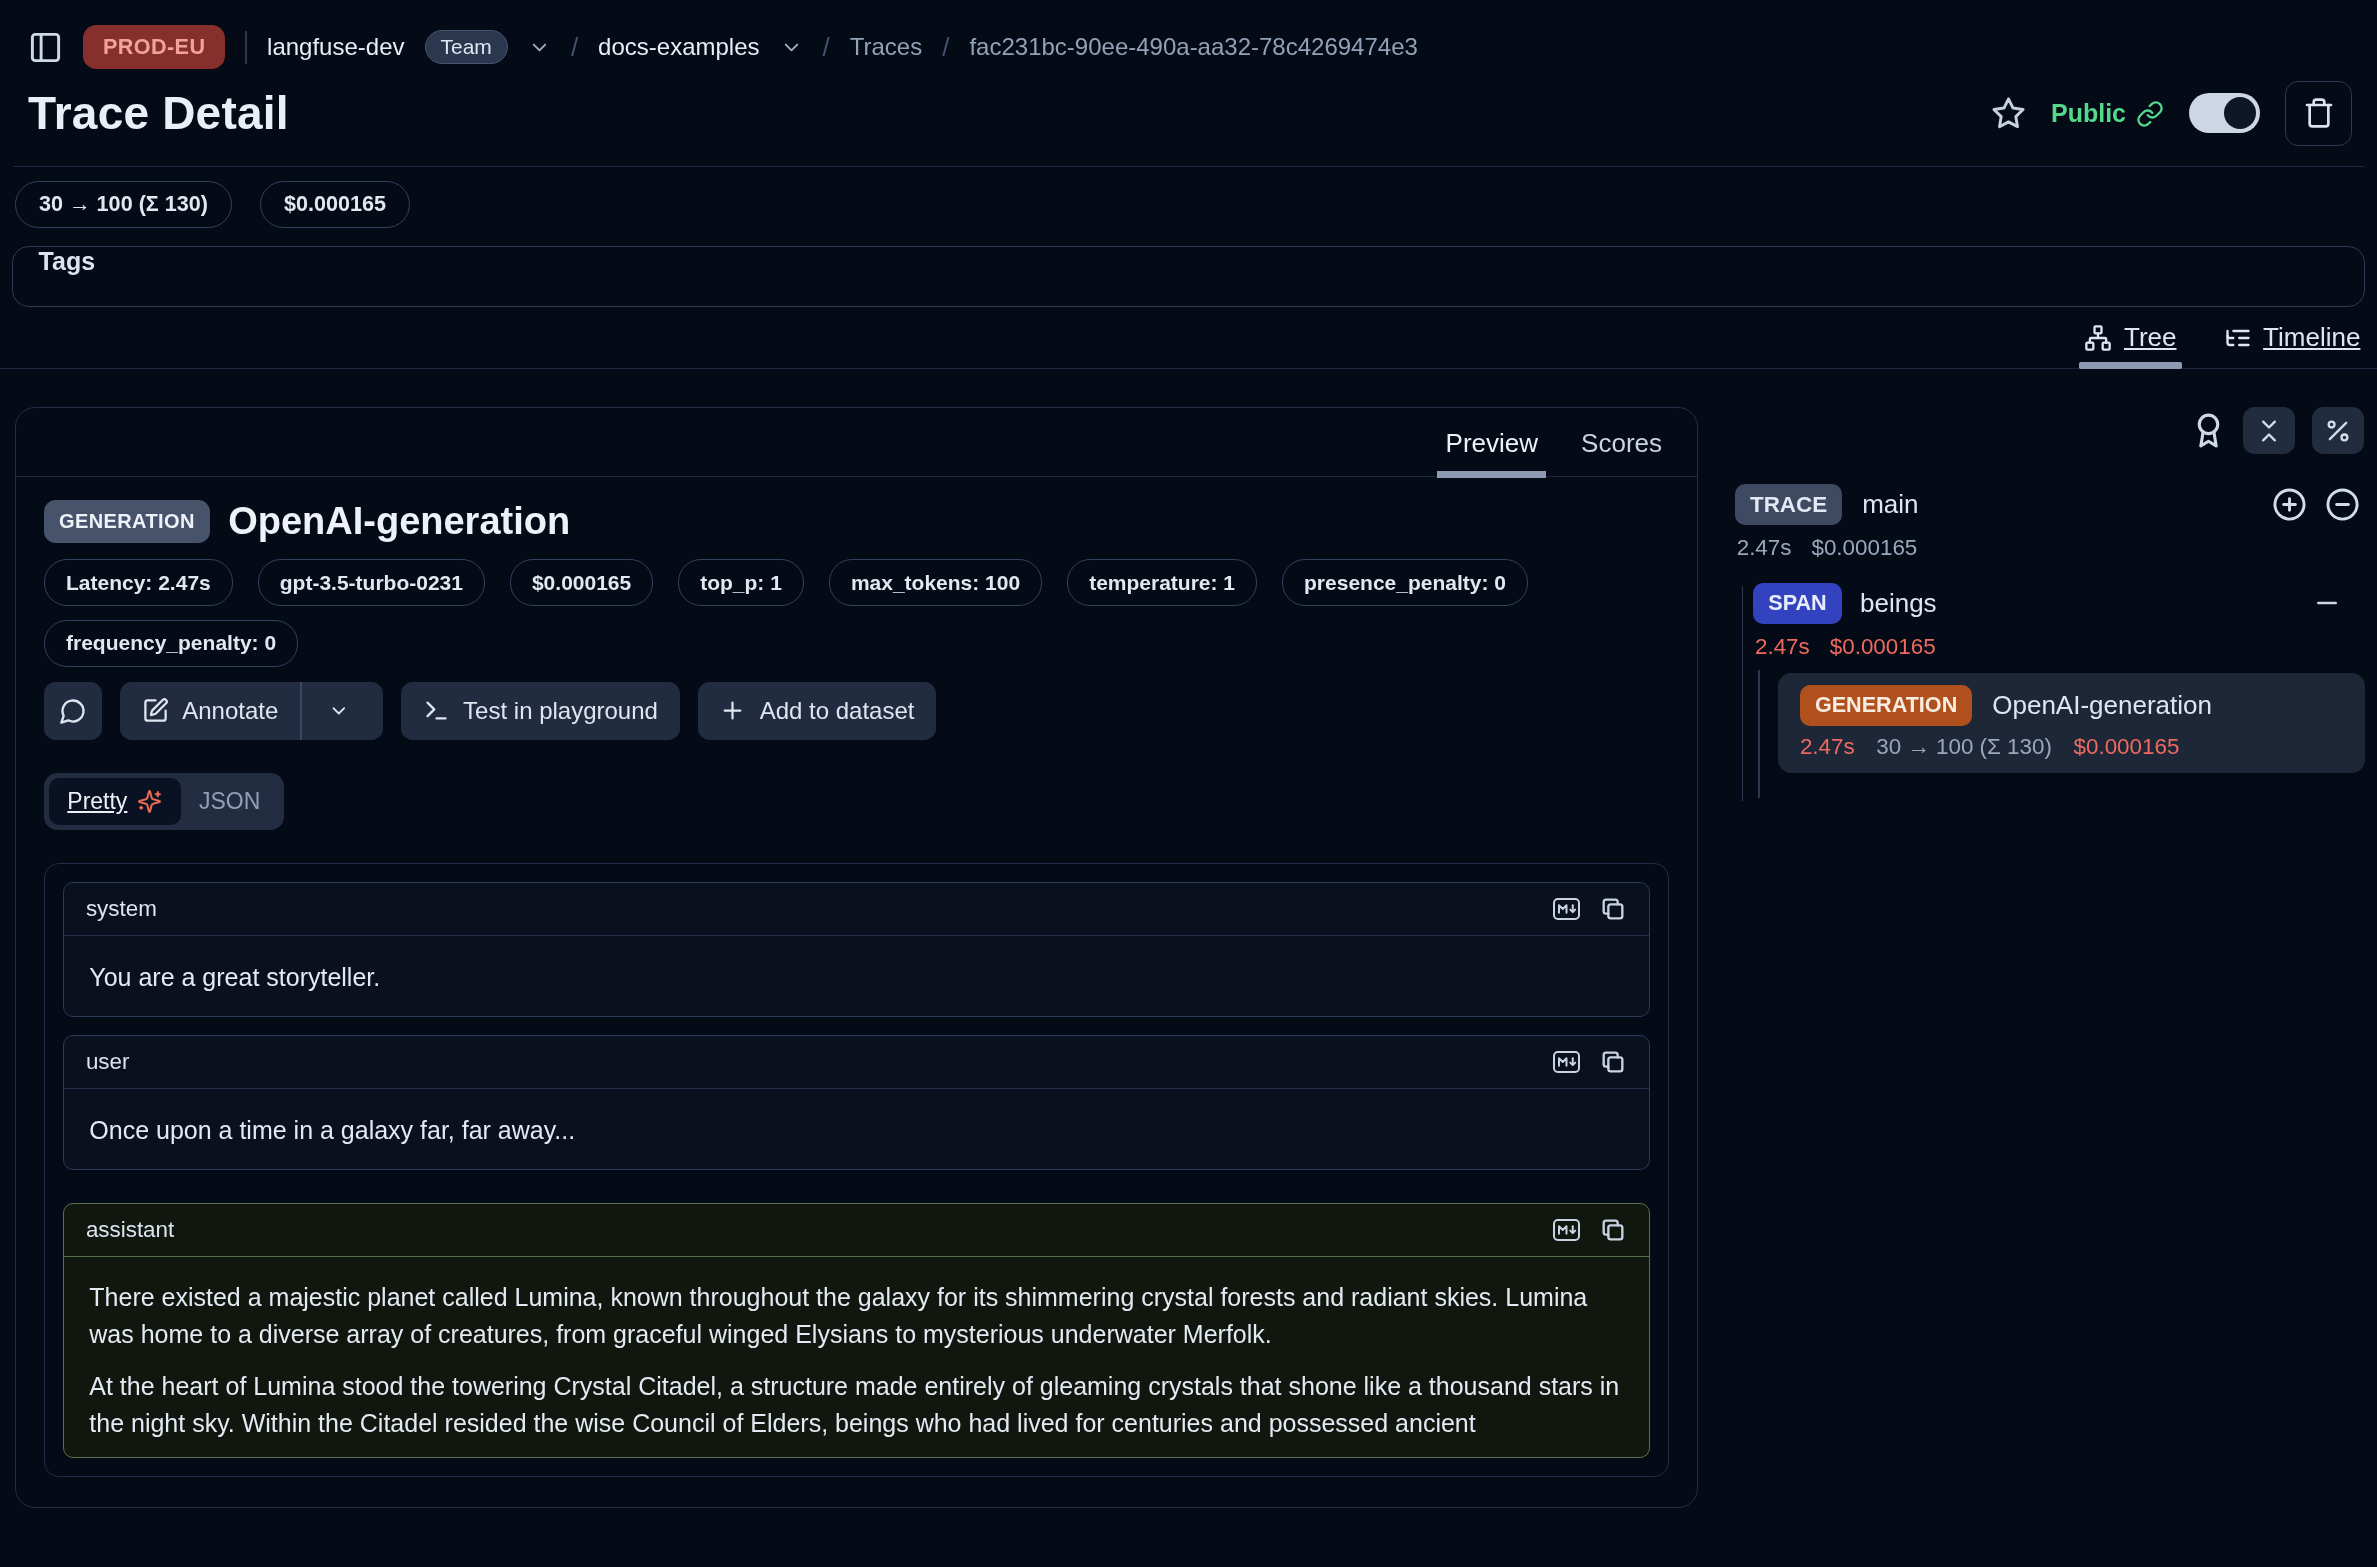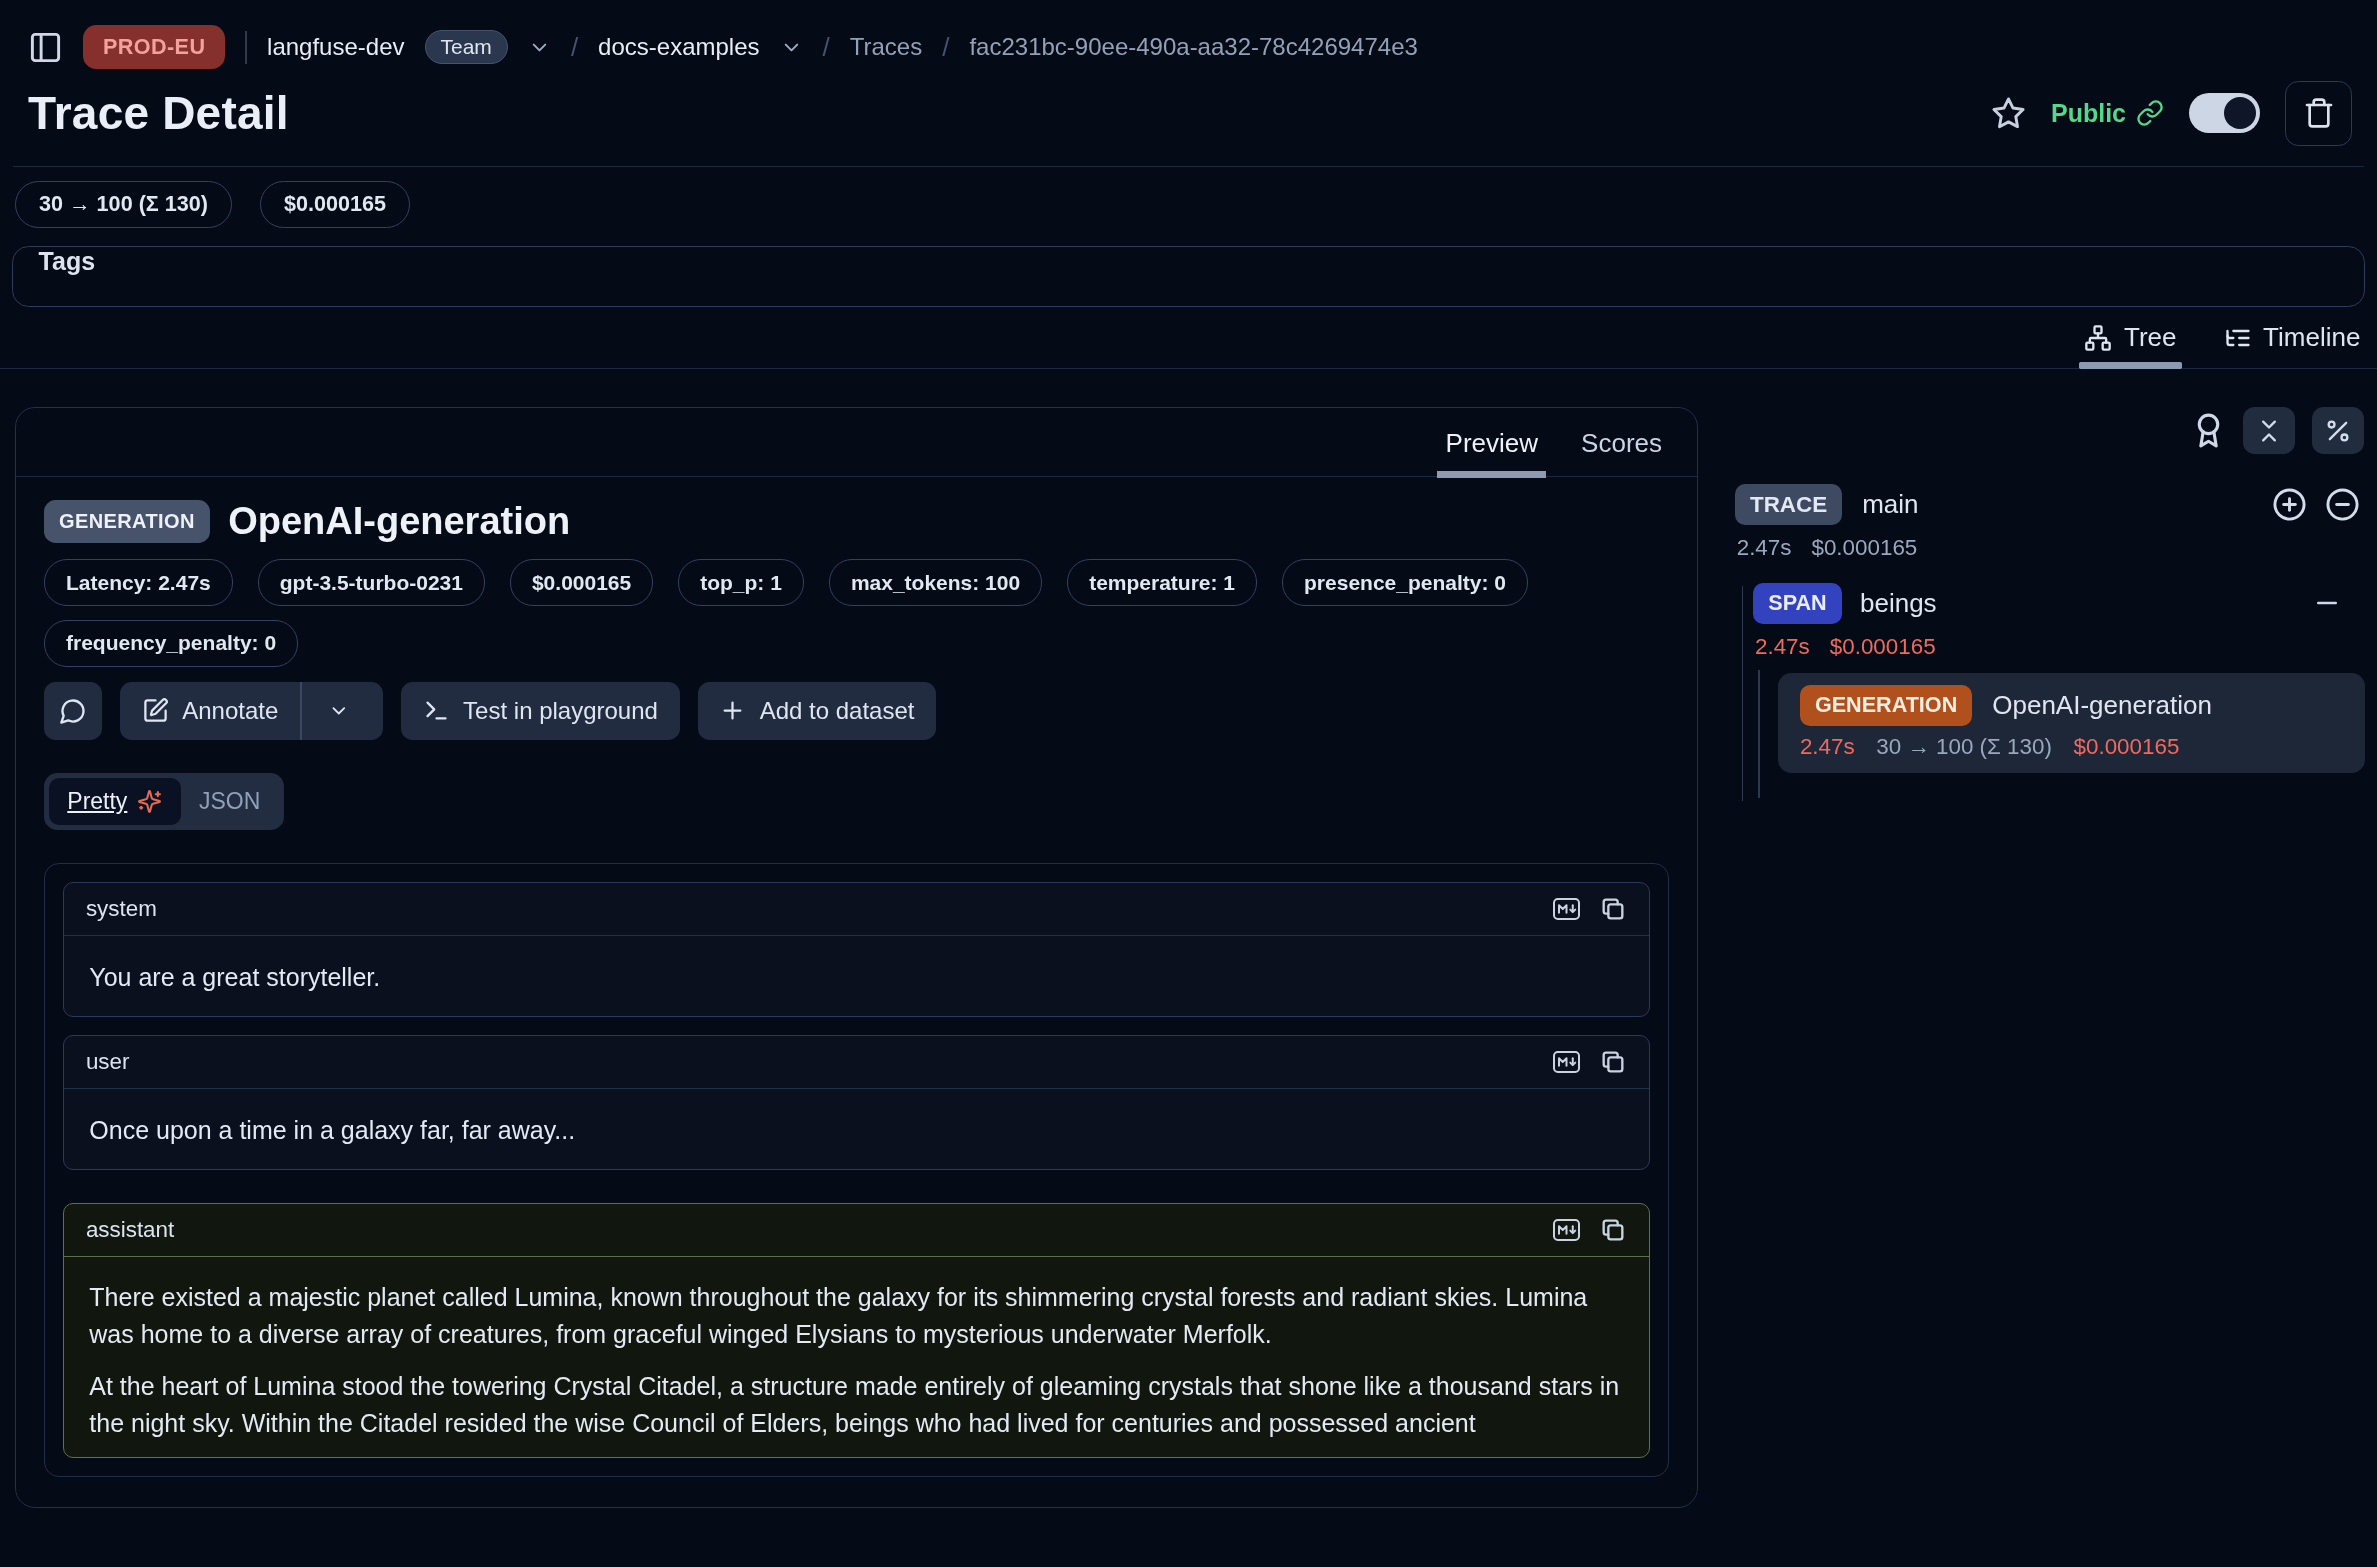--- a/index.html
+++ b/index.html
@@ -22,41 +22,41 @@
   .crumb-muted { color:#93a1b7; }
   .team-pill { background:#2b374e; border:1.7px solid #44536f; border-radius:830px; padding:4.2px 15px;
                font-size:21px; color:#dfe6f1; }
   .chev { color:#9fadc2; }
   .slash { color:#44536f; font-size:26px; }
 
   
   .titlebar { display:flex; align-items:center; margin:11.6px 25px 0 28px; }
   .page-title { font-size:46px; font-weight:700; color:#e9eef7; letter-spacing:0.2px; }
   .title-actions { margin-left:auto; display:flex; align-items:center; gap:25px; }
-  .public-wrap { display:flex; align-items:flex-start; gap:10px; color:#52d98b; font-size:25px; font-weight:700; }
+  .public-wrap { display:flex; align-items:flex-end; gap:10px; color:#52d98b; font-size:25px; font-weight:700; }
   .toggle { width:71px; height:40px; border-radius:20px; background:#ccd6e4; position:relative; border:none; cursor:pointer; }
   .toggle .knob { position:absolute; right:4.2px; top:4.2px; width:32px; height:32px; border-radius:50%; background:#0e1627; }
   .trash-btn { width:67px; height:65px; border-radius:13.3px; border:1.7px solid #2c3a55; background:none;
                display:flex; align-items:center; justify-content:center; color:#dbe3ef; cursor:pointer; }
 
   .hdiv { height:1.7px; background:#1c2840; margin:20px 13.3px 0; }
 
   
   .trace-badges { display:flex; gap:28px; margin:13.3px 0 0 15px; }
   .pill { border:1.7px solid #33425f; border-radius:24px; height:47px; display:inline-flex; align-items:center;
           padding:0 23px; font-size:21.6px; font-weight:700; color:#e2e8f0; background:transparent; }
 
   
   .tags-card { margin:18.3px 11.6px 0; border:1.7px solid #2e3c59; border-radius:16.6px; height:61px;
                display:flex; align-items:flex-start; padding-left:26px; font-size:25px; font-weight:700; color:#dce4ef; }
 
   
   .view-tabs-row { display:flex; justify-content:flex-end; align-items:center; gap:47px;
                    padding:15px 16.6px 15px 0; border-bottom:1.7px solid #1c2840; }
-  .view-tab { display:flex; gap:11.6px; align-items:center; font-size:26px; color:#dfe6f1; position:relative; cursor:pointer; }
+  .view-tab { display:flex; gap:11.6px; align-items:center; font-size:26px; color:#dfe6f1; position:relative; cursor:pointer;text-decoration:underline; }
   .view-tab.active::after { content:""; position:absolute; left:-5px; right:-5px; bottom:-16px; height:6.7px;
                             background:#8d9ab1; border-radius:1.7px; }
 
   
   .content { display:flex; gap:37px; margin-top:38px; }
   .main-panel { margin-left:15px; width:1683px; border:1.7px solid #223049; border-radius:20px; background:#040a16; }
 
   .panel-tabs { display:flex; justify-content:flex-end; align-items:center; gap:43px;
                 padding:20px 35px 16.6px 0; border-bottom:1.7px solid #1c2840; }
   .panel-tab { font-size:26px; color:#cbd5e1; position:relative; cursor:pointer; }

